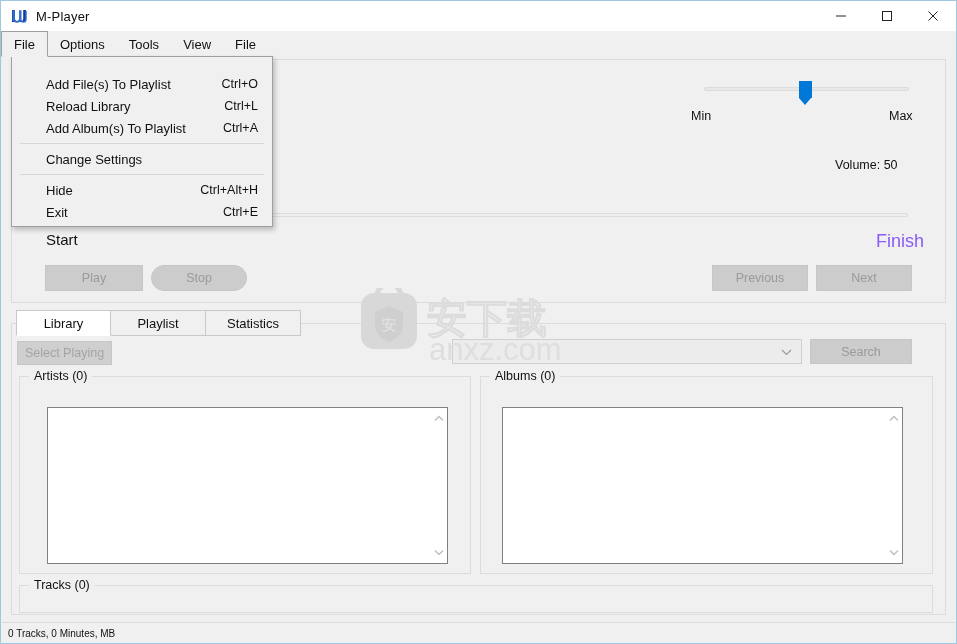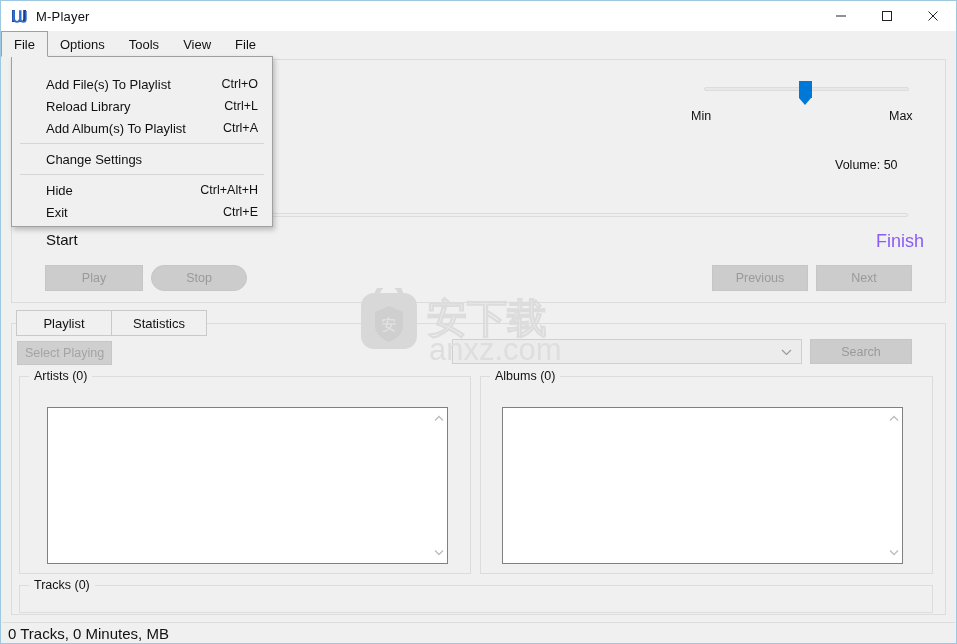--- a/index.html
+++ b/index.html
@@ -210,21 +210,21 @@
   #watermark {
     position: absolute; left: 358px; top: 287px; width: 232px; height: 78px;
     z-index: 3; pointer-events: none;
   }
 
   
   #statusbar {
     position: absolute; left: 1px; top: 621px; width: 953px; height: 22px;
     background: #f0f0f0; border-top: 1px solid #dcdcdc;
     display: flex; align-items: center; padding-left: 6px;
-    font-size: 15px; color: #111;
+    font-size: 10px; color: #111;
   }
 </style>
 </head>
 <body>
 
 <div id="app">
 
   <div id="titlebar">
     <svg id="applogo" viewBox="0 0 18 18">
       <path d="M2 15 L2 3 L5 3 L5 12 Q5 14 7 14 Q9 14 9 12 L9 3 L9.2 3 L9.2 12 Q9.2 14 11.2 14 Q13.2 14 13.2 12 L13.2 3 L16 3 L16 15 Z" fill="#1a3a8f"></path>
@@ -282,20 +282,21 @@
   <svg id="watermark" viewBox="0 0 232 78">
     <rect x="2" y="5" width="56" height="56" rx="13" fill="#d8d8d8"></rect>
     <path d="M18 8 a12 12 0 0 1 24 0" fill="none" stroke="#d8d8d8" stroke-width="5"></path>
     <path d="M30 18 L44 24 L44 38 Q44 48 30 54 Q16 48 16 38 L16 24 Z" fill="#cfcfcf"></path>
     <text x="30" y="42" font-family="'DejaVu Sans', sans-serif" font-size="15" fill="#e4e4e4" text-anchor="middle">安</text>
     <text x="68" y="44" font-family="'DejaVu Sans', sans-serif" font-size="40" fill="none" stroke="#dcdcdc" stroke-width="2.2">安下载</text>
     <text x="70" y="72" font-family="'Liberation Sans', sans-serif" font-size="31" fill="#dedede">anxz.com</text>
   </svg>
 
   <div id="tabstrip">
+    <div class="tab active" id="tab-library">Library</div>
     <div class="tab" id="tab-playlist">Playlist</div>
     <div class="tab" id="tab-stats">Statistics</div>
   </div>
 
   <div class="panel" id="bottom-panel">
 
     <div class="btn" id="btn-selplay" style="position:absolute;left:5px;top:17px;">Select Playing</div>
 
     <div id="combo" style="left:440px;top:15px;">
       <span style="padding-left:6px;color:#333;font-size:12.5px;" placeholder=""></span>

